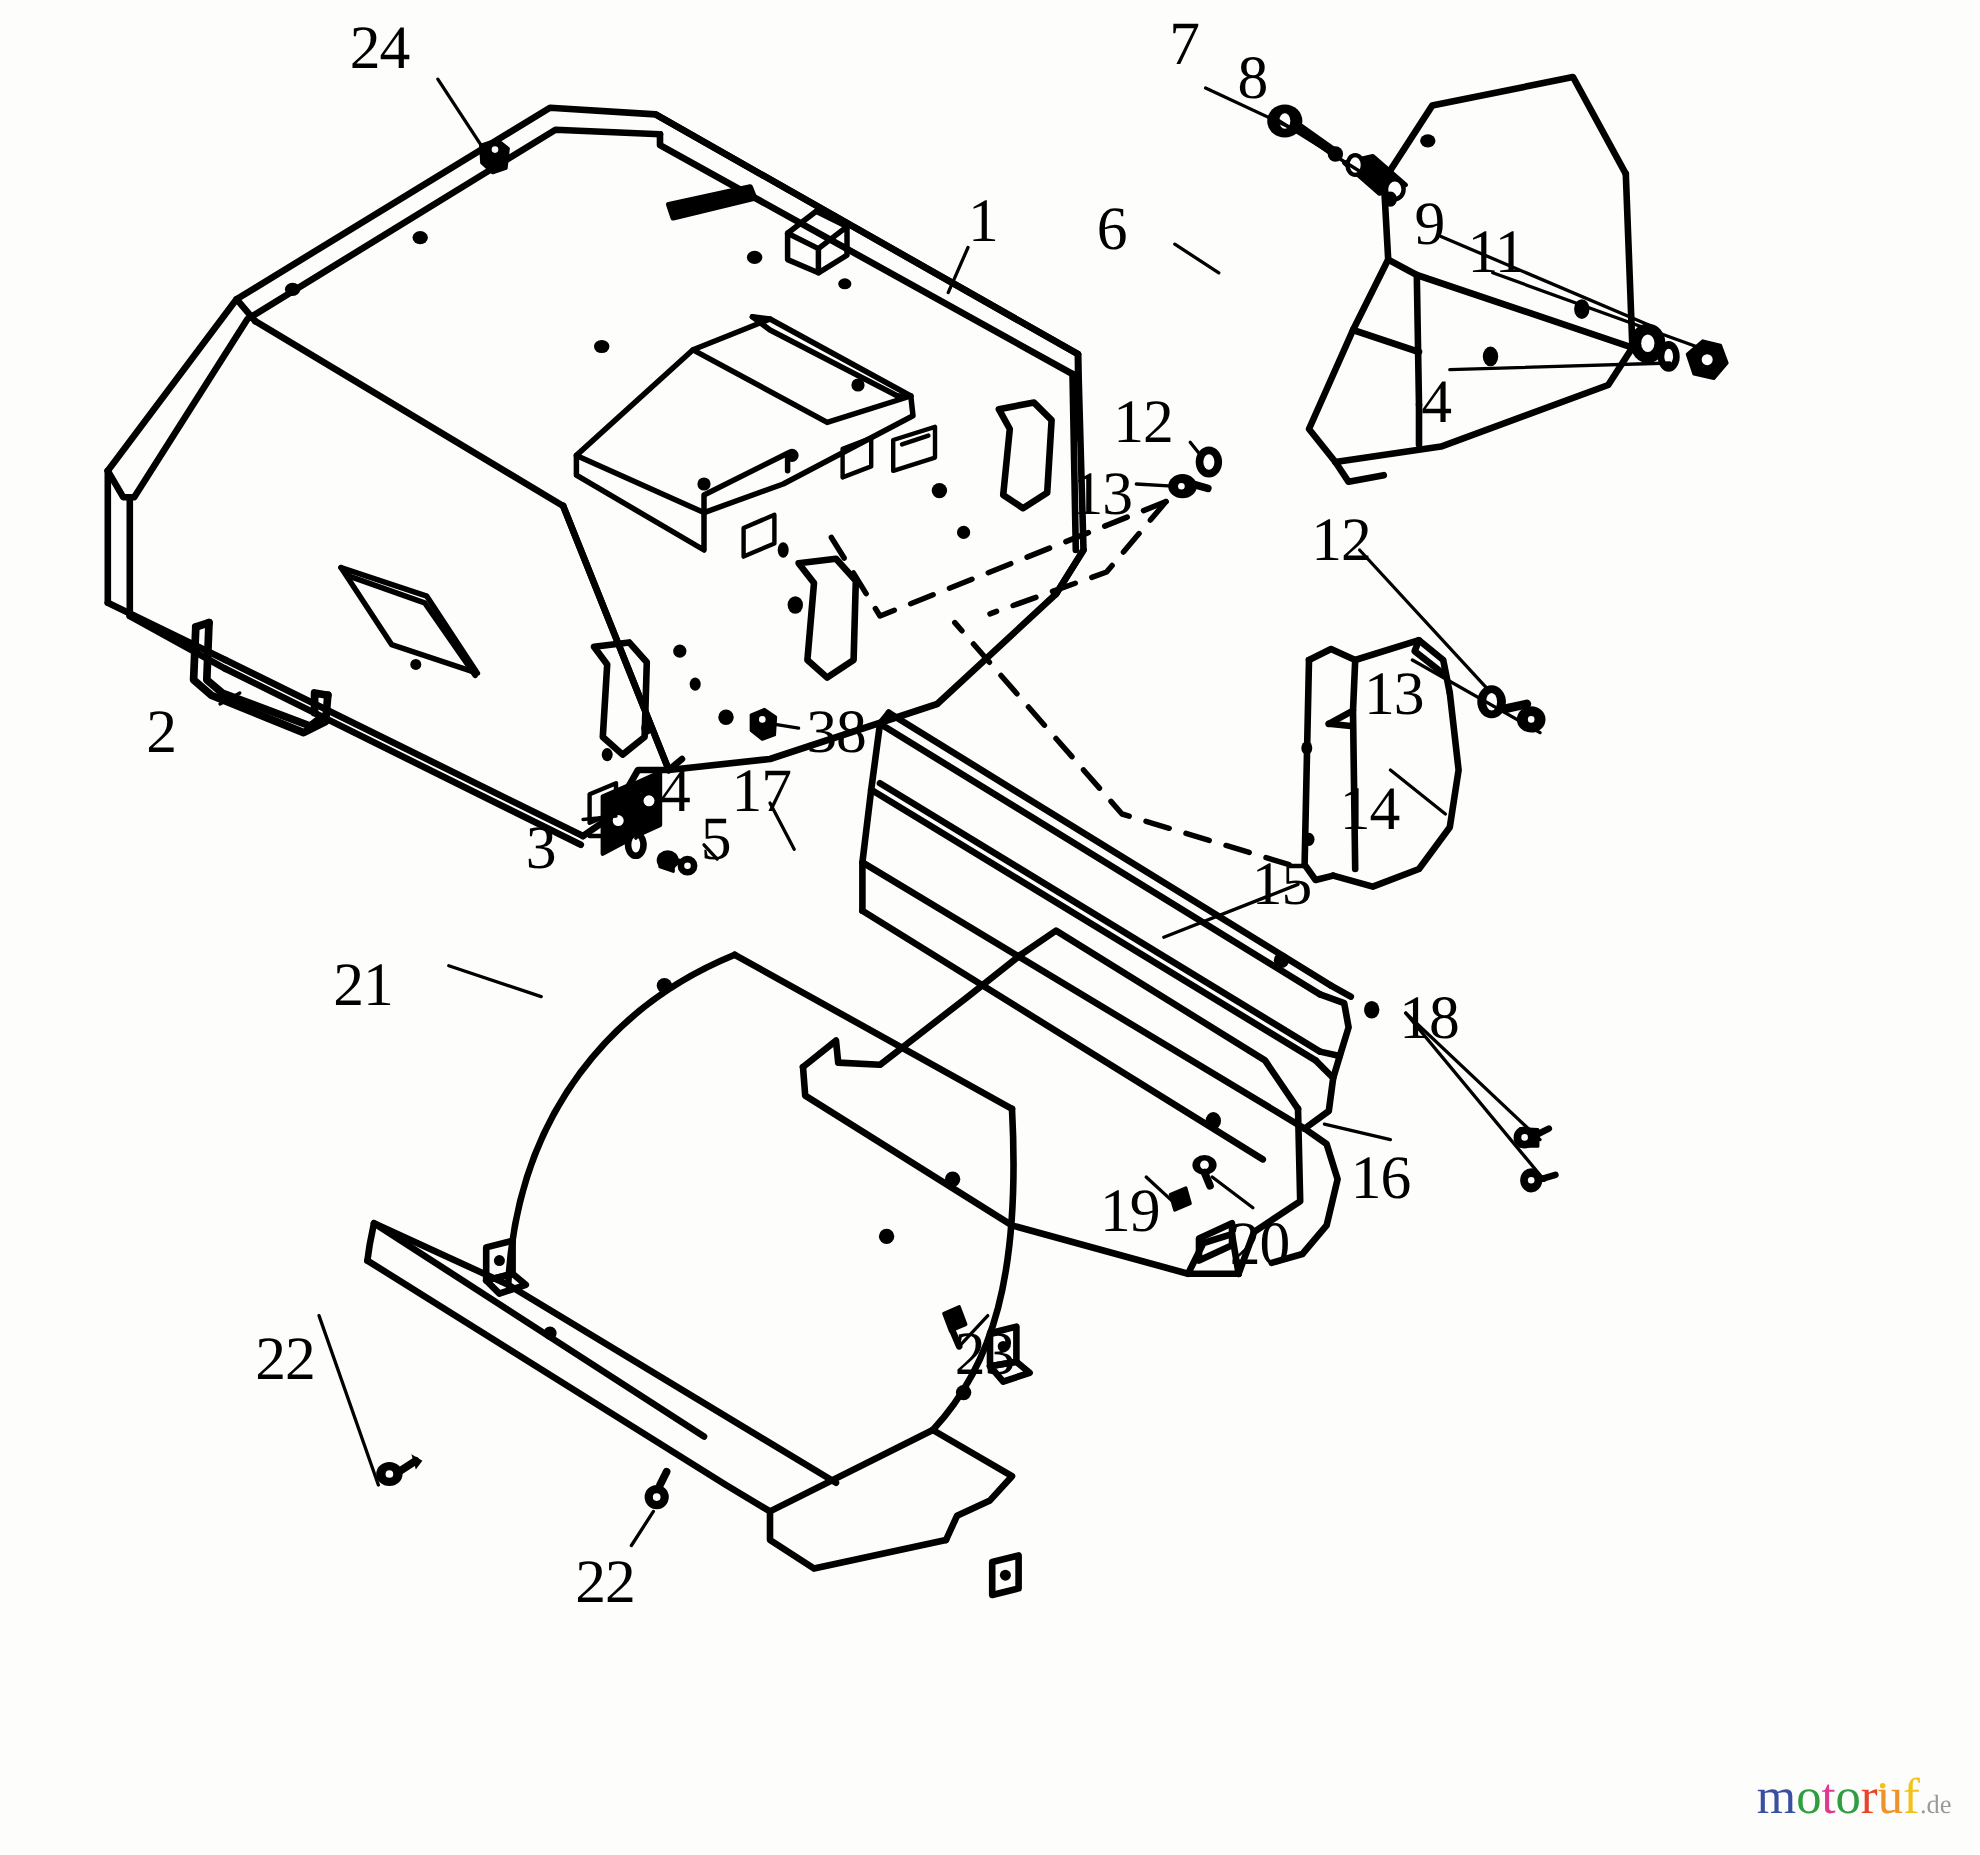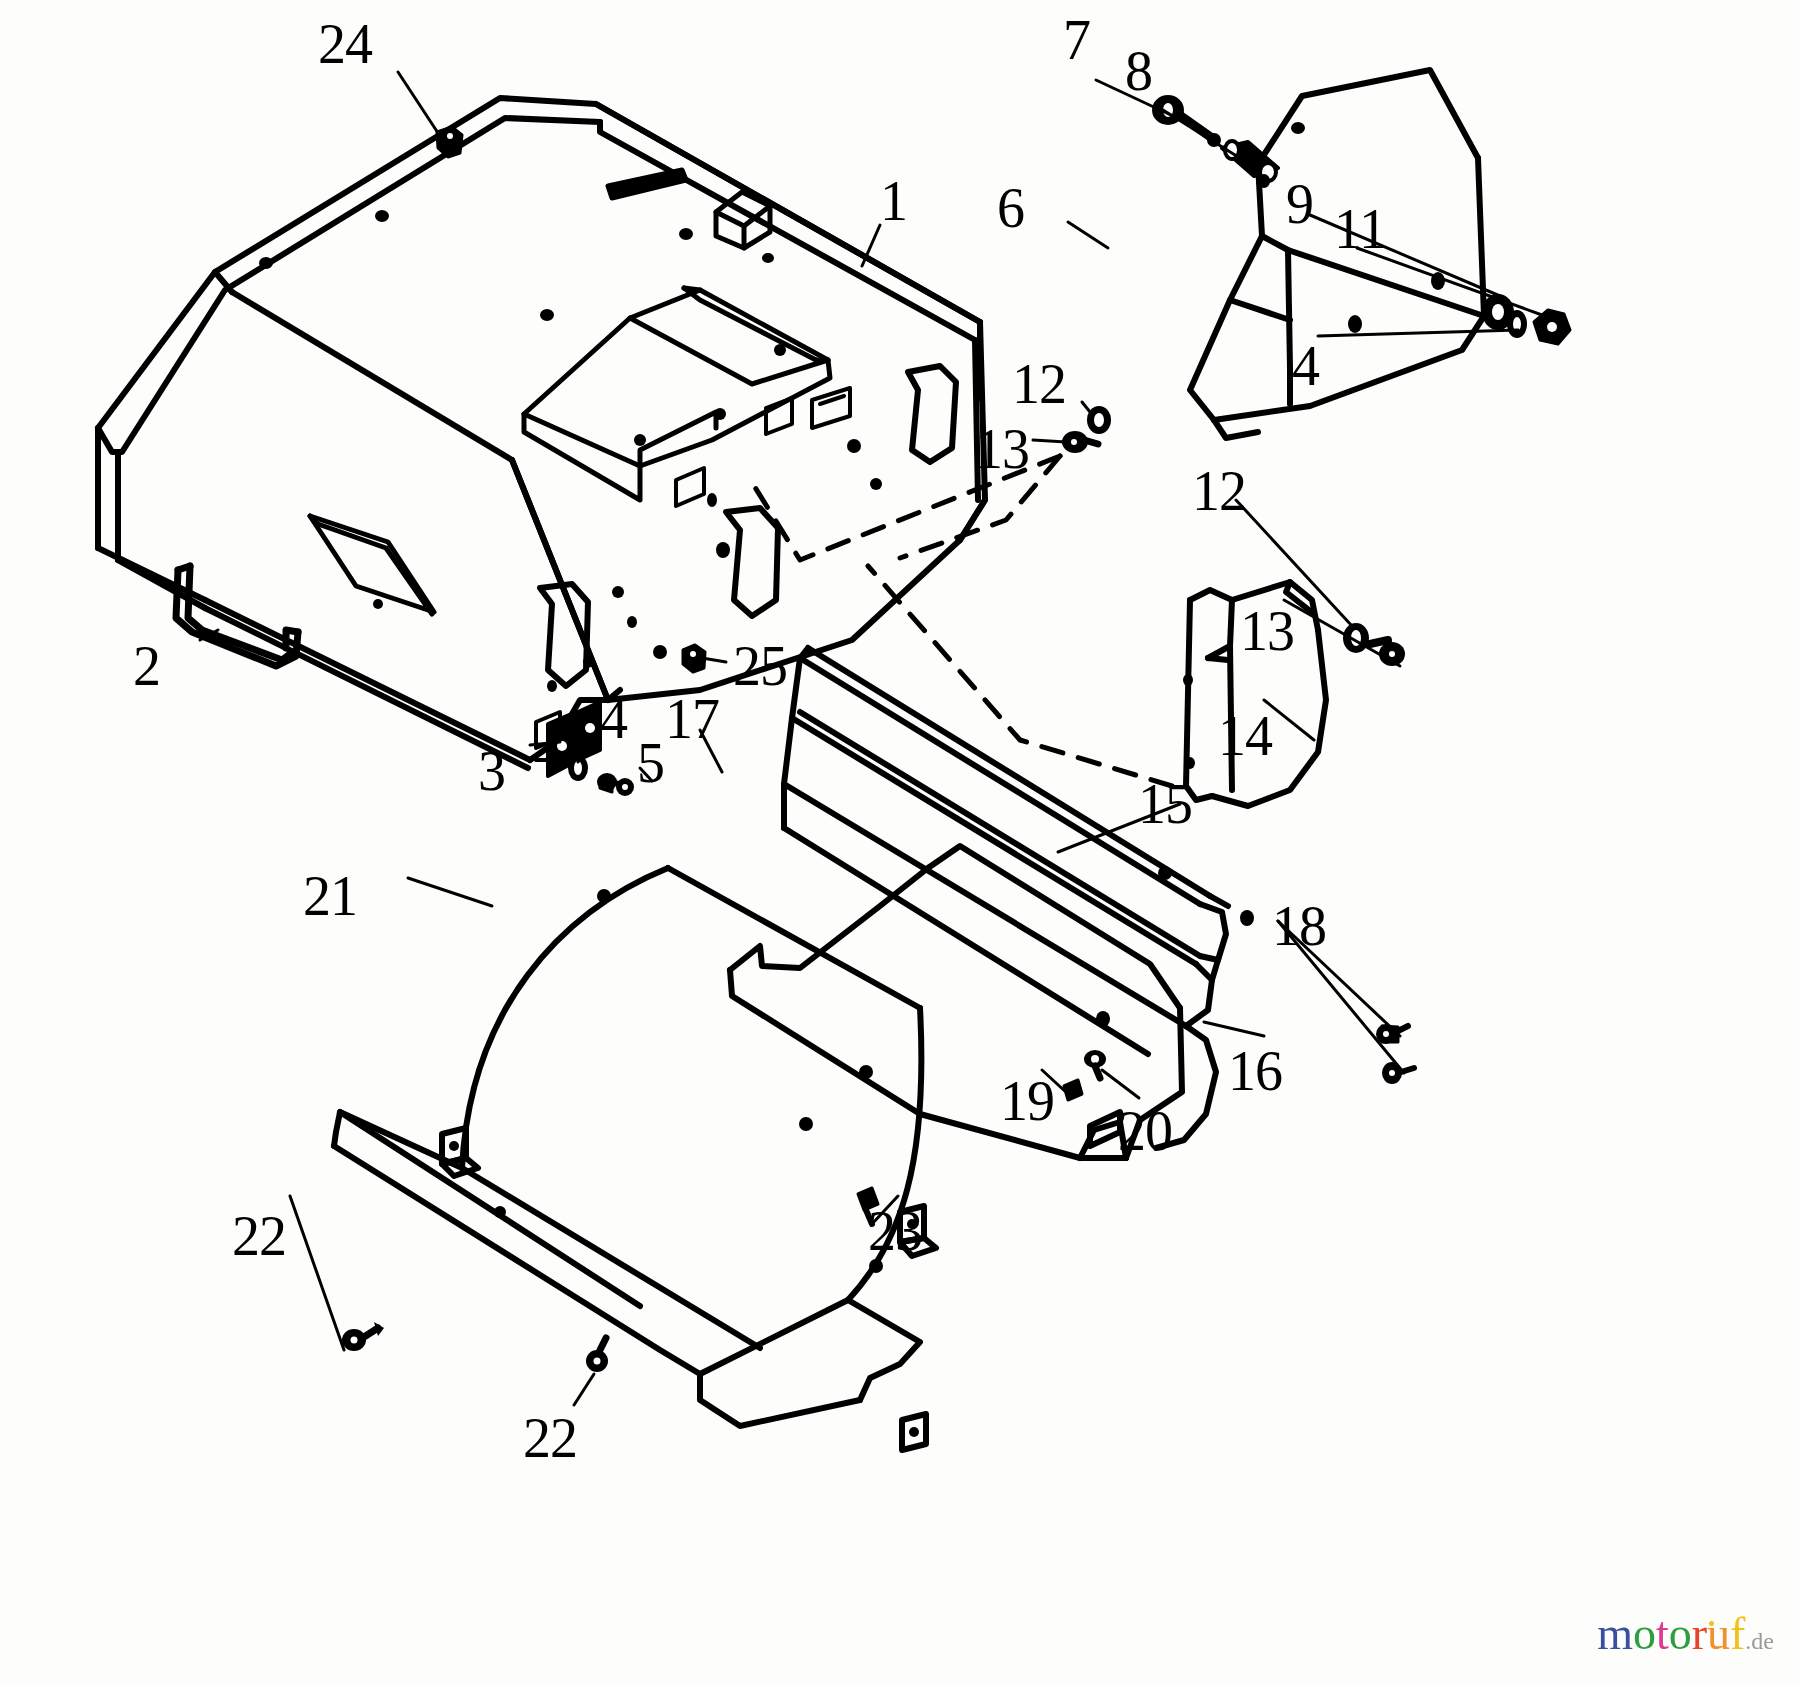--- a/index.html
+++ b/index.html
@@ -467,20 +467,20 @@
   <div class="callout-label" style="left:1228px; top:1045px;">16</div>
   <div class="callout-label" style="left:665px;  top:693px;">17</div>
   <div class="callout-label" style="left:1272px; top:900px;">18</div>
   <div class="callout-label" style="left:1000px; top:1075px;">19</div>
   <div class="callout-label" style="left:1118px; top:1105px;">20</div>
   <div class="callout-label" style="left:303px;  top:860px;margin-top:10px;">21</div>
   <div class="callout-label" style="left:232px;  top:1210px;">22</div>
   <div class="callout-label" style="left:523px;  top:1412px;">22</div>
   <div class="callout-label" style="left:868px;  top:1205px;">23</div>
   <div class="callout-label" style="left:318px;  top:18px;">24</div>
-  <div class="callout-label" style="left:733px;  top:640px;">25</div>
+  <div class="callout-label" style="left:733px;  top:640px;">38</div>
 
   <div id="brand-watermark">
     <span class="bl" style="color: rgb(59, 79, 160);">m</span><span class="bl" style="color: rgb(47, 158, 65);">o</span><span class="bl" style="color: rgb(224, 57, 143);">t</span><span class="bl" style="color: rgb(47, 158, 65);">o</span><span class="bl" style="color: rgb(232, 68, 42);">r</span><span class="bl" style="color: rgb(240, 146, 43);">u</span><span class="bl" style="color: rgb(242, 194, 26);">f</span><span class="suffix" style="color: rgb(154, 154, 154);">.de</span>
   </div>
   <div id="brand-dot" style="background: rgb(242, 194, 26);"></div>
 
 </div>
 
 </body></html>

